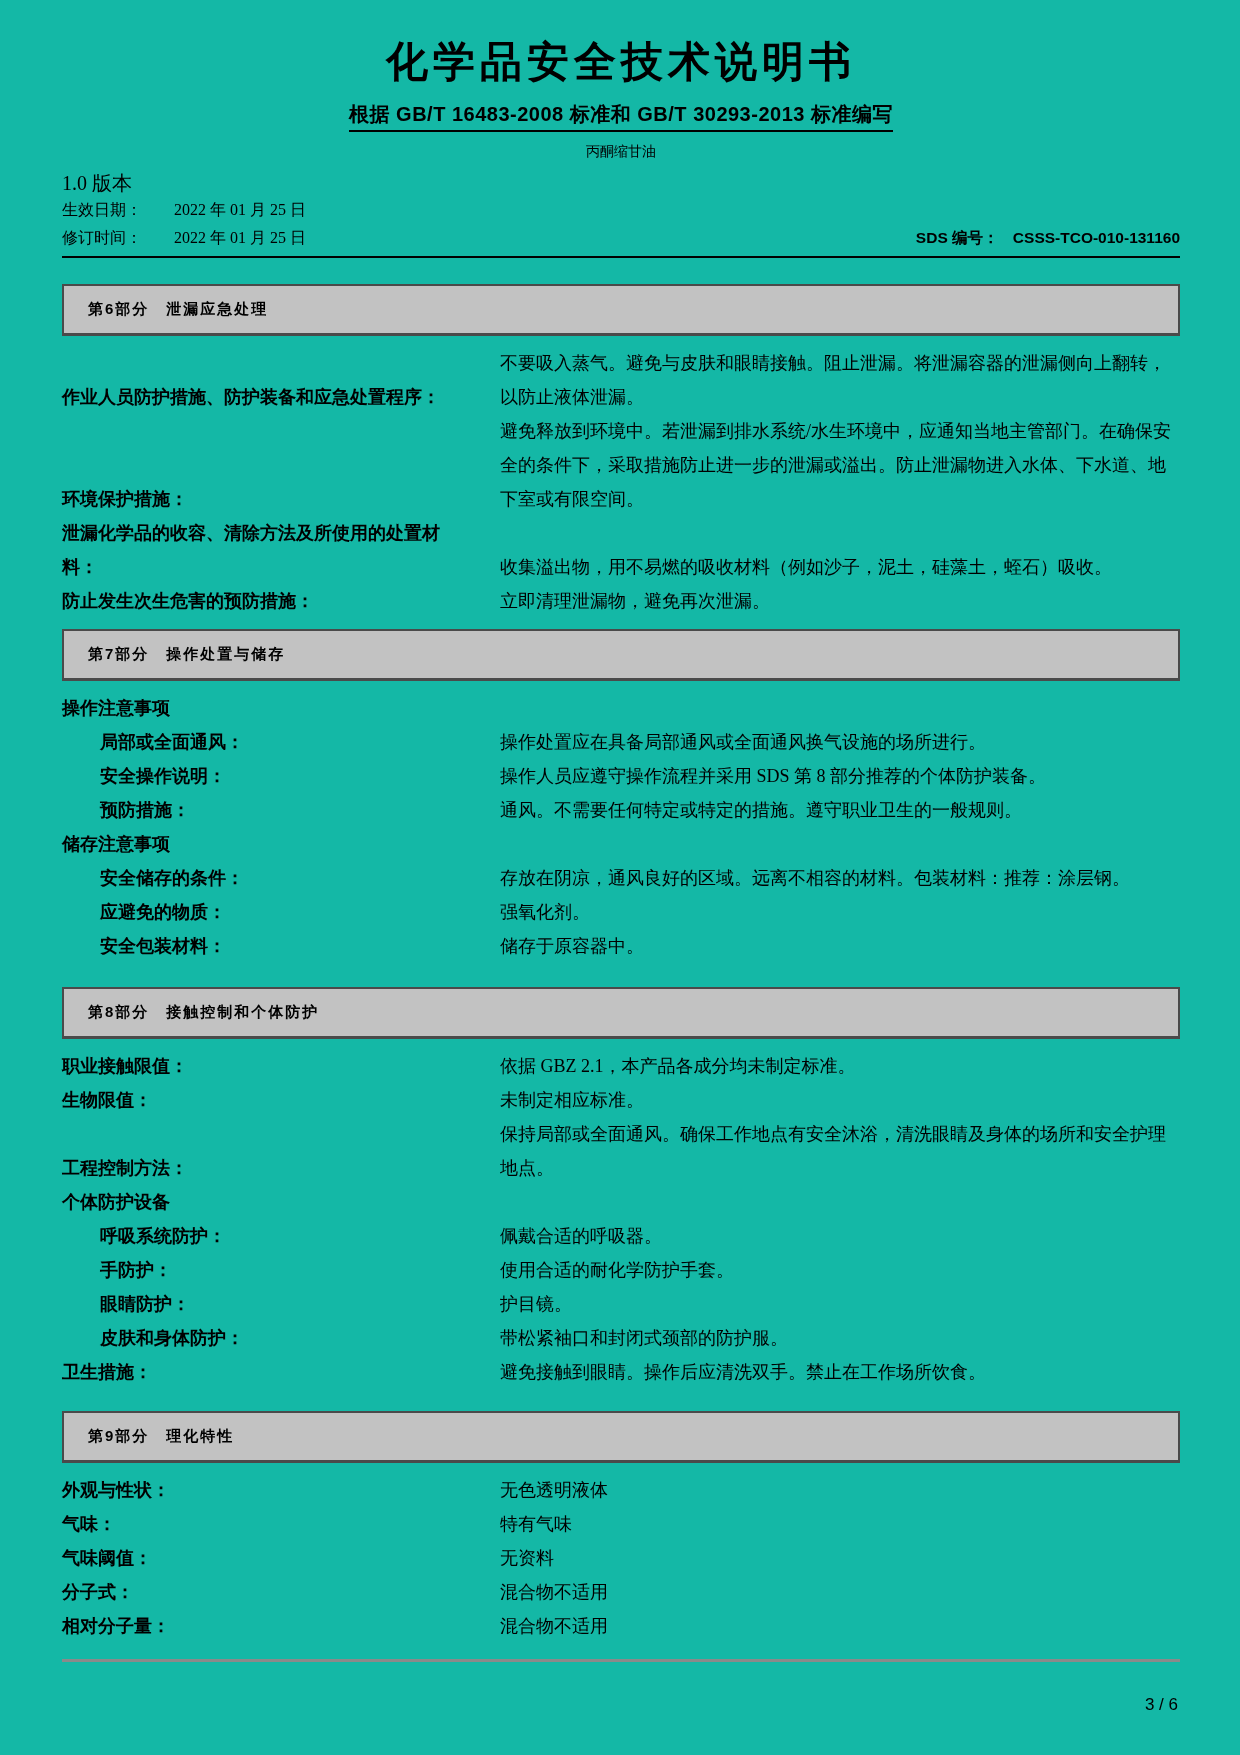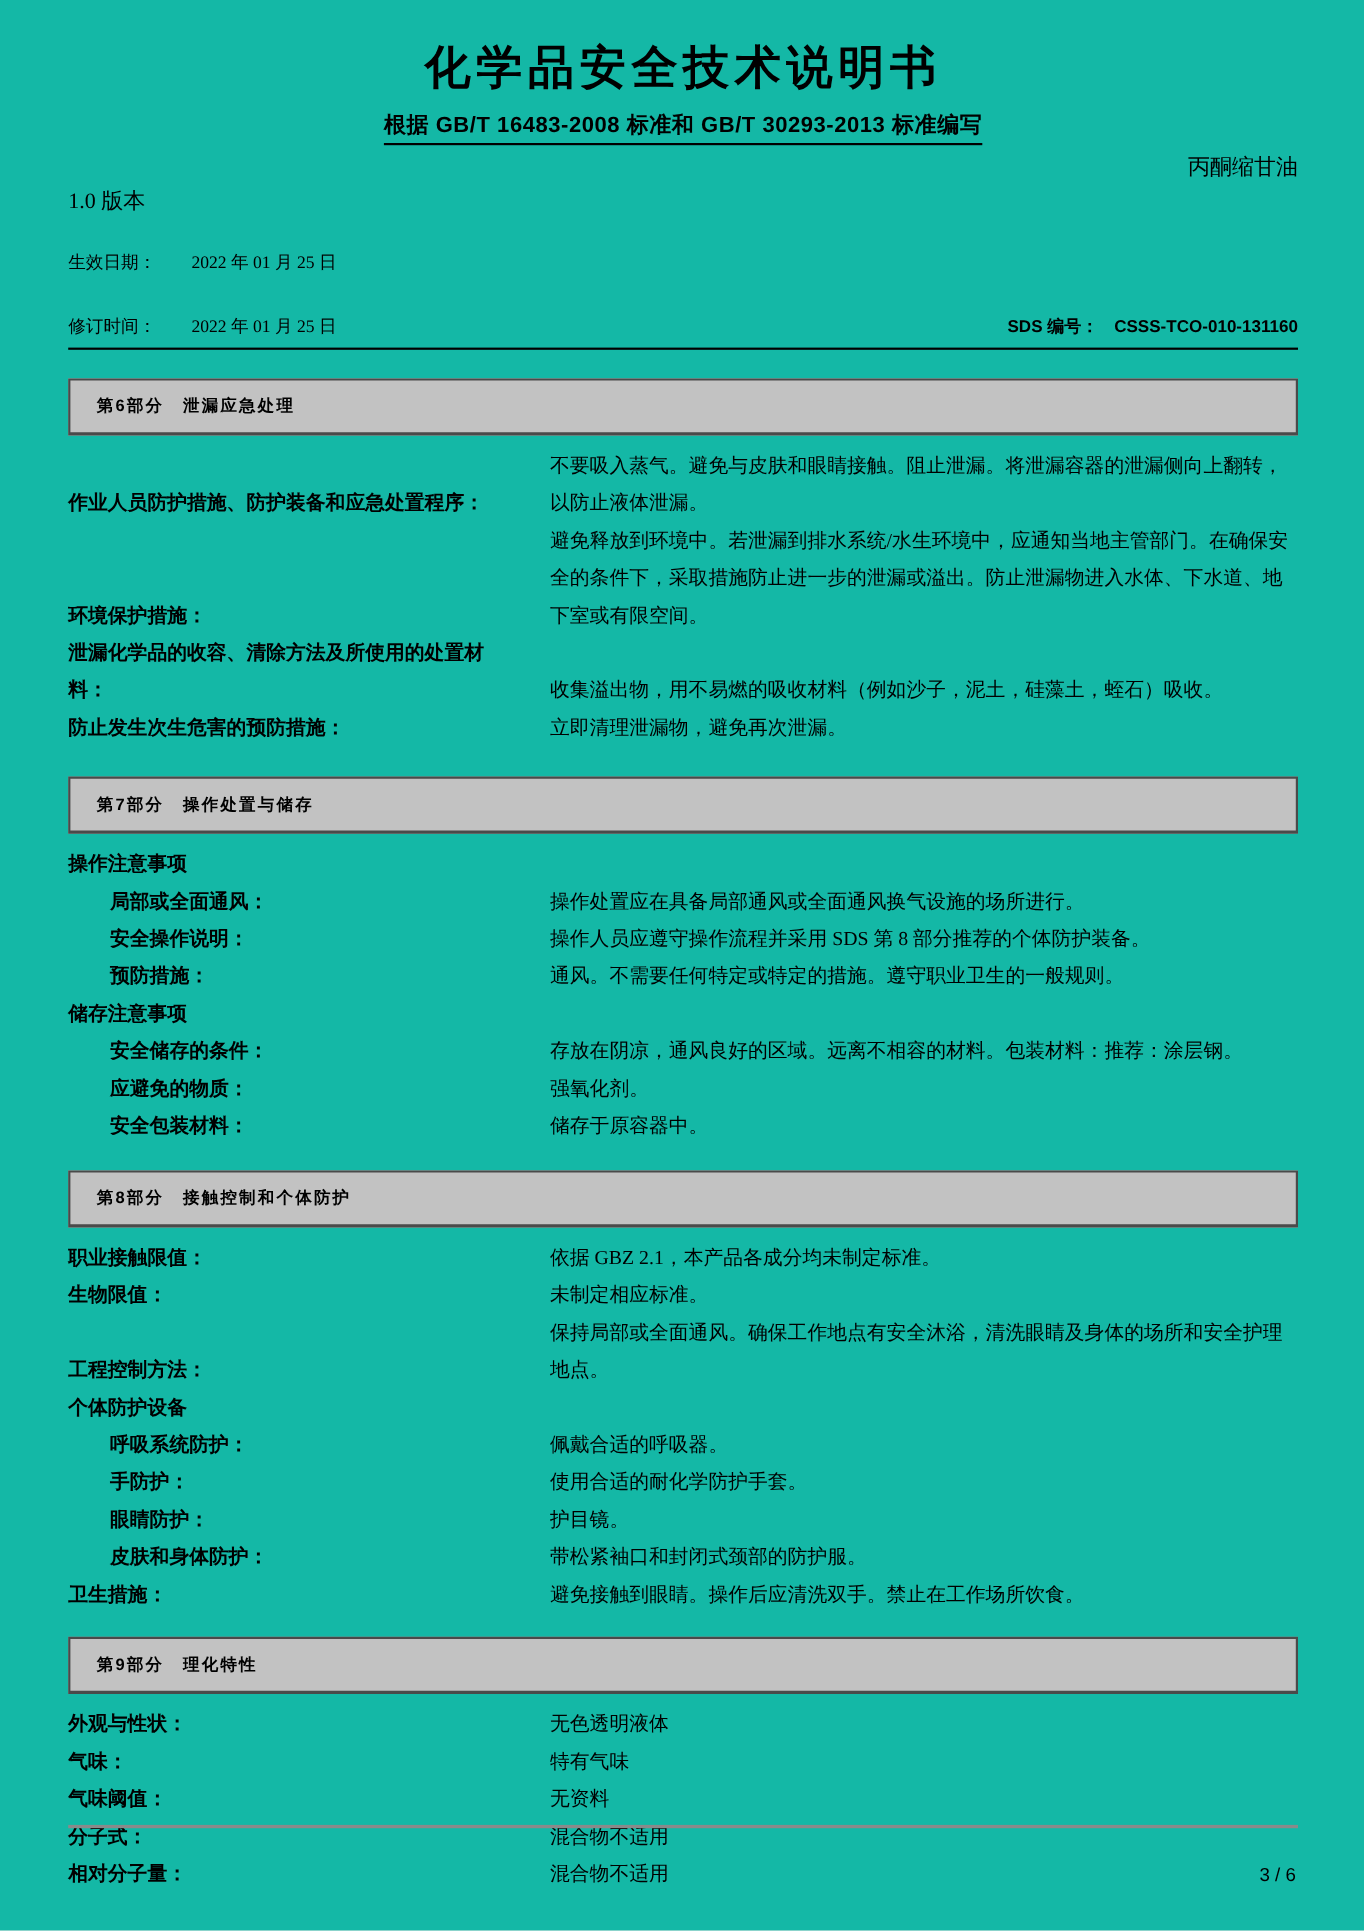--- a/index.html
+++ b/index.html
@@ -13,40 +13,40 @@
   .doc-title{
     padding-top:36px;text-align:center;font-size:42px;line-height:52px;
     font-weight:bold;letter-spacing:5px;font-family:"Liberation Serif",serif;
   }
   .doc-subtitle{margin-top:12px;text-align:center;font-size:20px;line-height:28px;}
   .doc-subtitle span{
     display:inline-block;font-weight:bold;letter-spacing:0.5px;
     font-family:"Liberation Sans",sans-serif;
     border-bottom:2px solid #000;padding-bottom:2px;
   }
-  .product-name{margin-top:8px;text-align:right;font-size:20px;line-height:24px;}
+  .product-name{margin-top:8px;text-align:center;font-size:14px;line-height:24px;}
   .version-line{margin-top:6px;font-size:20px;line-height:26px;}
-  .meta-line{display:flex;align-items:baseline;font-size:16px;line-height:28px;margin-top:30px;}
+  .meta-line{display:flex;align-items:baseline;font-size:16px;line-height:28px;}
   .meta-label{width:112px;flex:0 0 112px;}
   .meta-right{
     margin-left:auto;font-weight:bold;
     font-family:"Liberation Sans",sans-serif;font-size:15.5px;
   }
   .meta-right .sds-val{margin-left:10px;}
   .header-divider{margin-top:4px;border-top:2px solid #000;height:0;}
   
   .section-bar{
     height:47px;background:var(--bar-bg,#c2c2c2);
     border:2px solid var(--bar-border,#4a4a4a);border-bottom-width:3px;
     display:flex;align-items:center;padding-left:24px;box-sizing:content-box;
     font-family:"Liberation Sans",sans-serif;font-weight:bold;
     font-size:15px;letter-spacing:2px;
   }
   .mt-s6{margin-top:26px;}
-  .mt-s7{margin-top:28px;}
+  .mt-s7{margin-top:11px;}
   .mt-s8{margin-top:24px;}
   .mt-s9{margin-top:22px;}
   
   .rows{padding-top:10px;font-size:18px;line-height:34px;}
   .row{display:flex;align-items:flex-end;}
   .lbl{
     flex:0 0 438px;box-sizing:border-box;padding-right:48px;
     font-family:"Liberation Sans",sans-serif;font-weight:bold;
   }
   .row.indent .lbl{padding-left:38px;}

